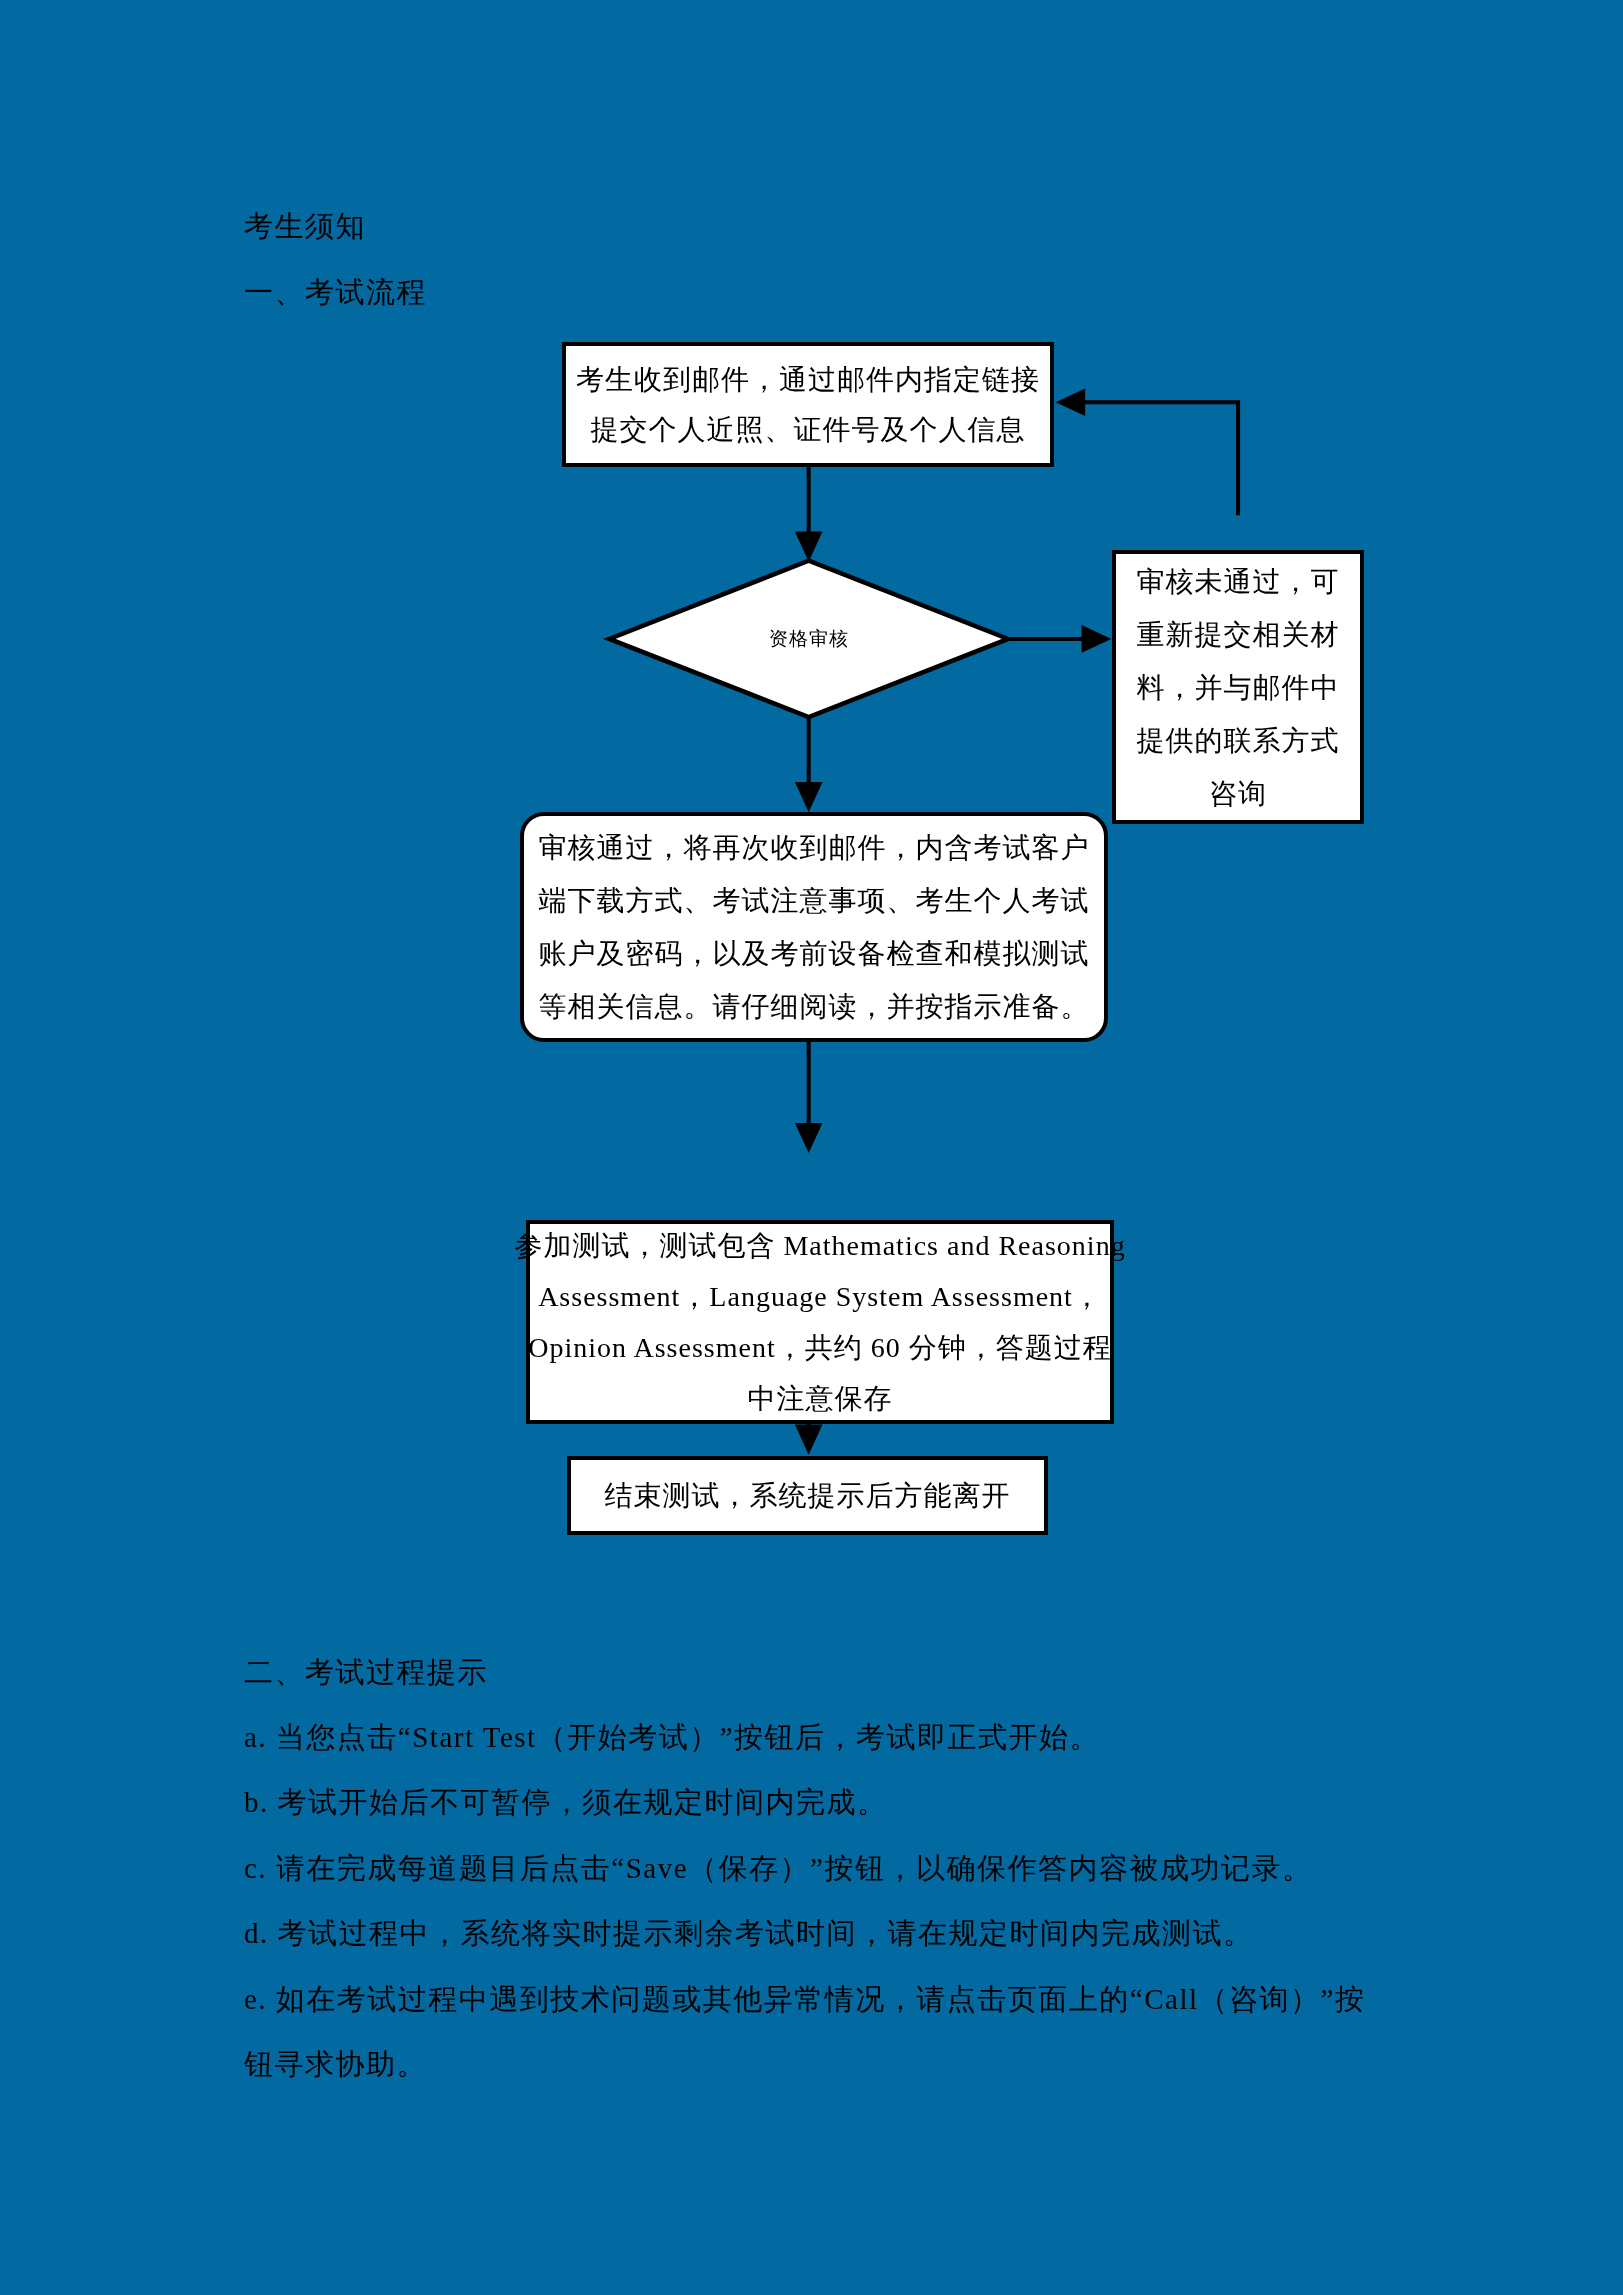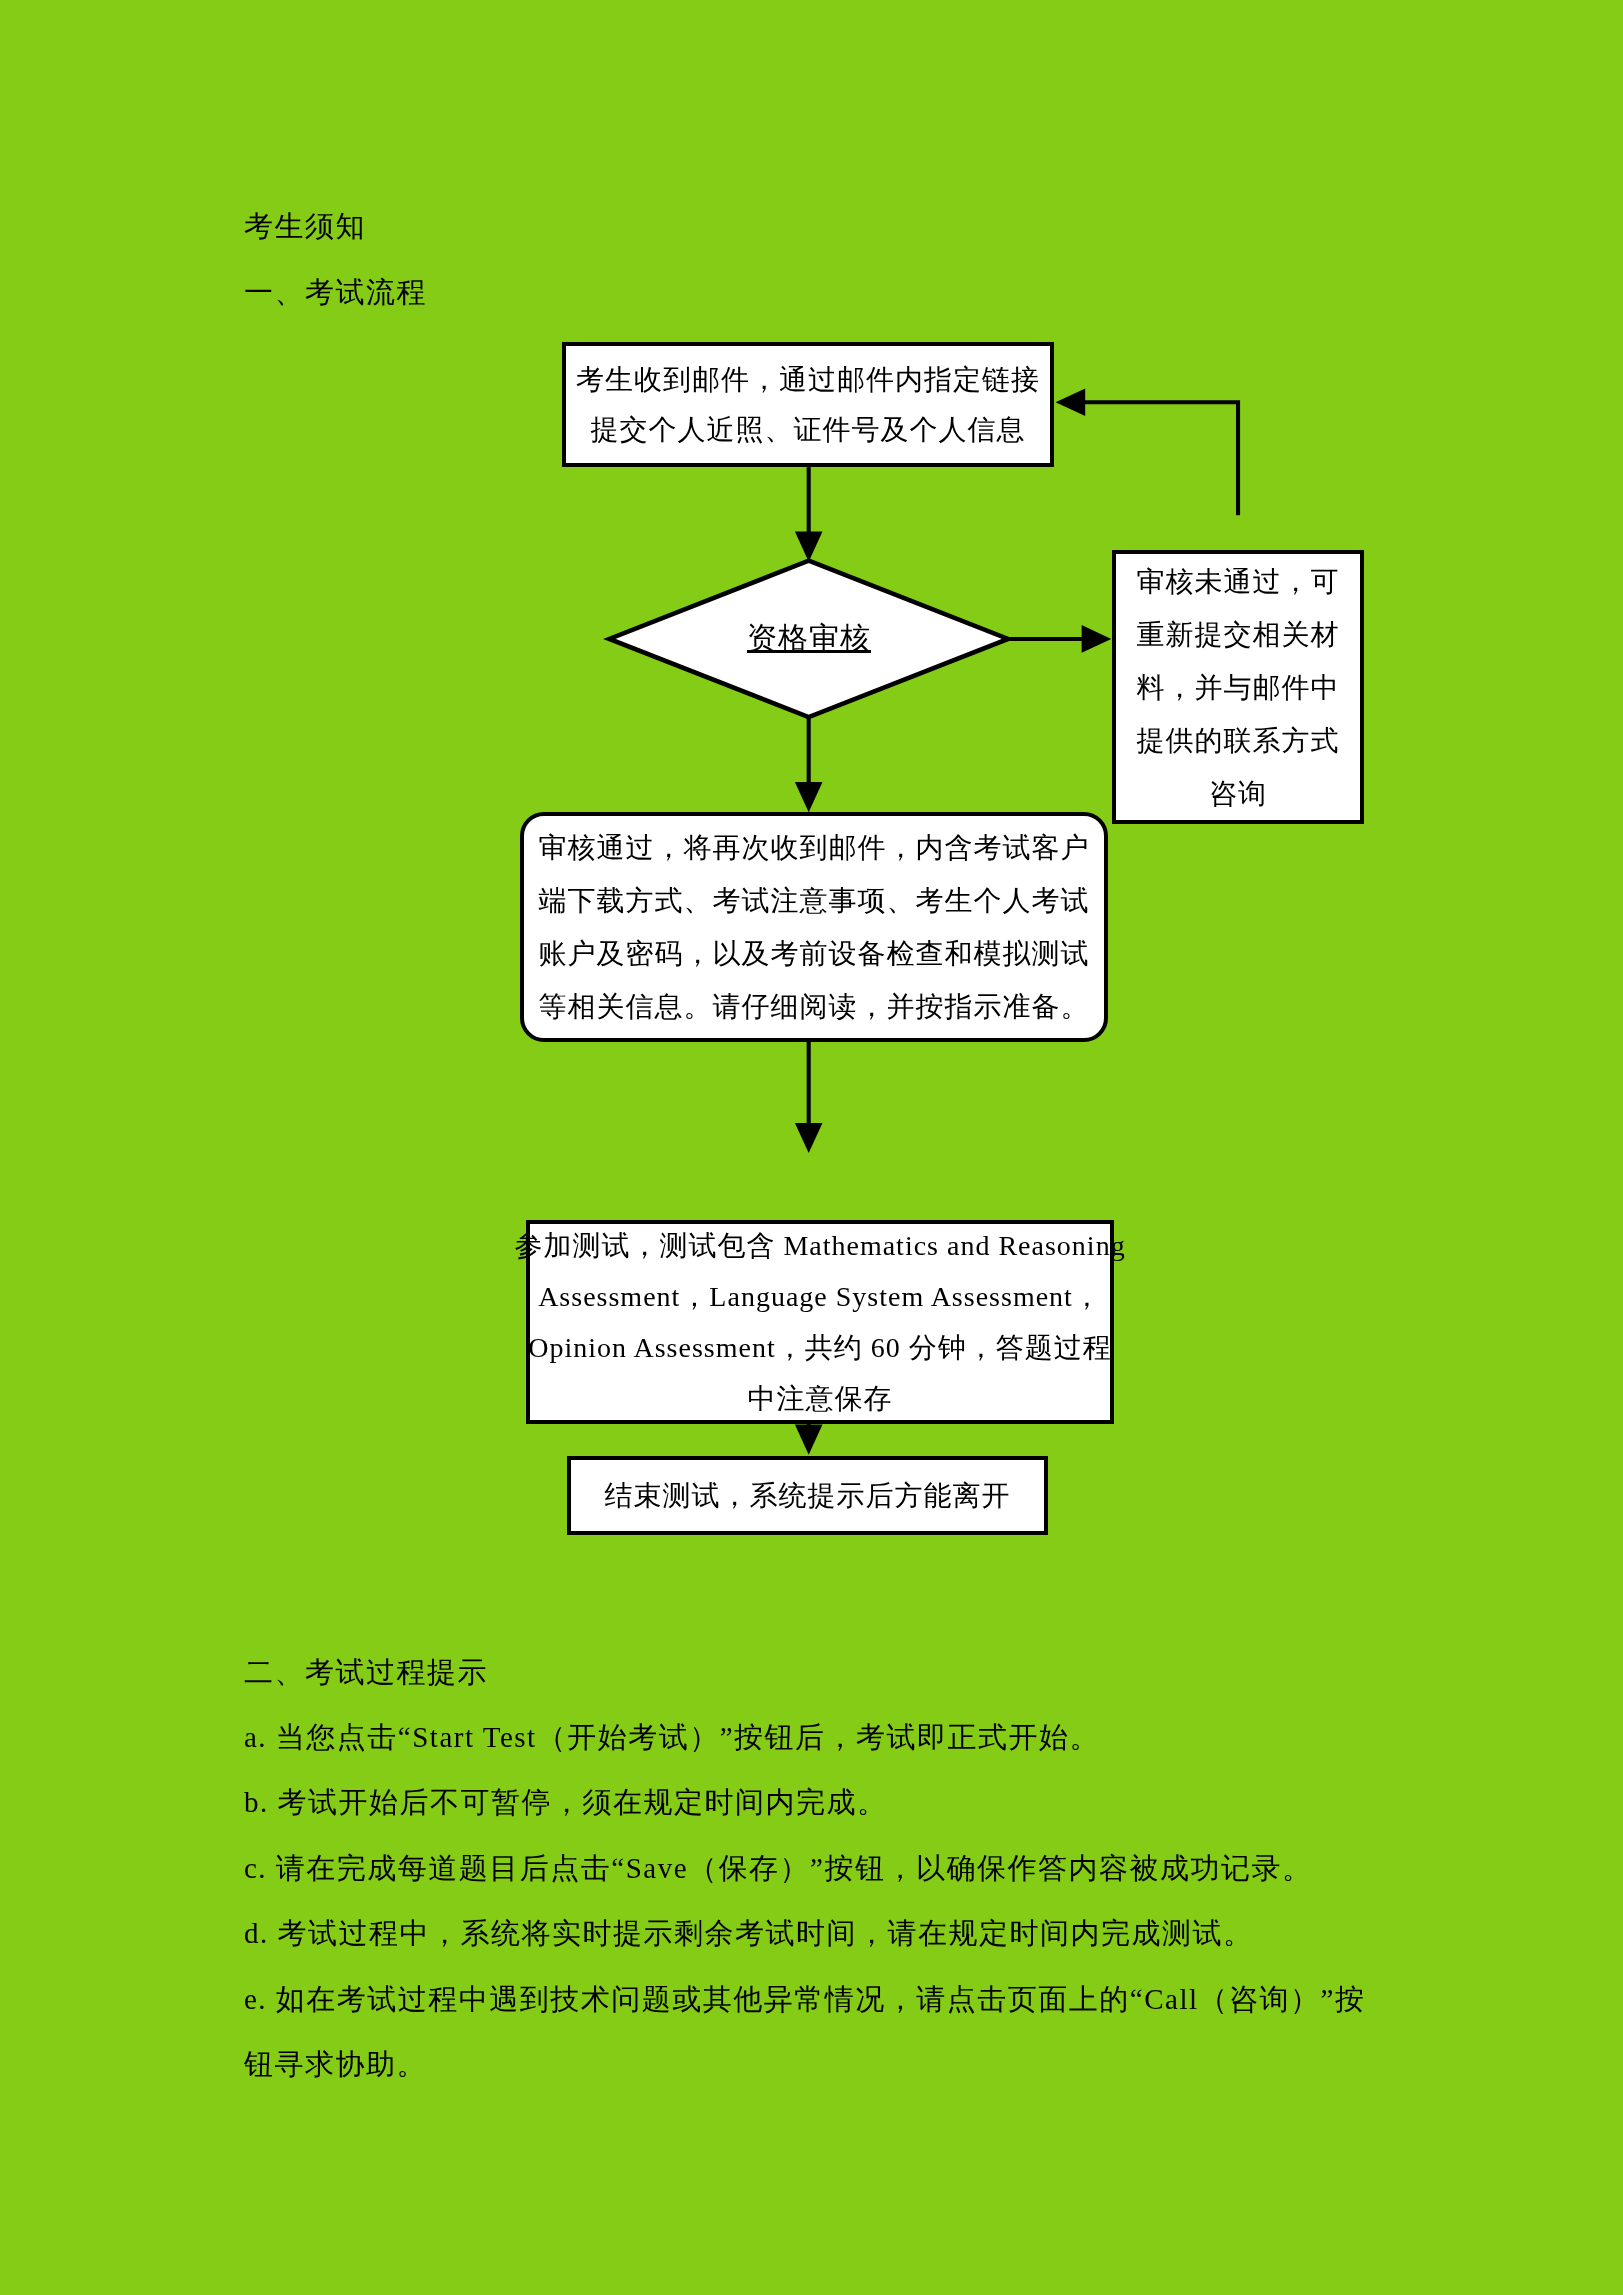--- a/index.html
+++ b/index.html
@@ -4,21 +4,21 @@
 <style>
   html, body {
     margin: 0;
     padding: 0;
     background: #ffffff;
   }
   .page {
     position: relative;
     width: 1623px;
     height: 2295px;
-    background: #84cc16;
+    background: #0369a1;
     overflow: hidden;
     font-family: "Liberation Serif", "DejaVu Serif", serif;
     color: #000000;
   }
   .heading {
     position: absolute;
     left: 244px;
     height: 65px;
     line-height: 65px;
     font-size: 29px;
@@ -66,25 +66,24 @@
   .fbox.end   .fline { line-height: 51px; height: 51px; }
   .diamond-label {
     position: absolute;
     left: 707px;
     top: 612px;
     width: 204px;
     height: 53px;
     display: flex;
     align-items: center;
     justify-content: center;
-    font-size: 30px;
+    font-size: 19px;
     letter-spacing: 1px;
     white-space: nowrap;
     z-index: 2;
-    text-decoration: underline;
   }
 </style>
 </head>
 <body>
 
 <div class="page">
 
   <div class="heading" style="top:194px">考生须知</div>
   <div class="heading" style="top:260px">一、考试流程</div>
 

